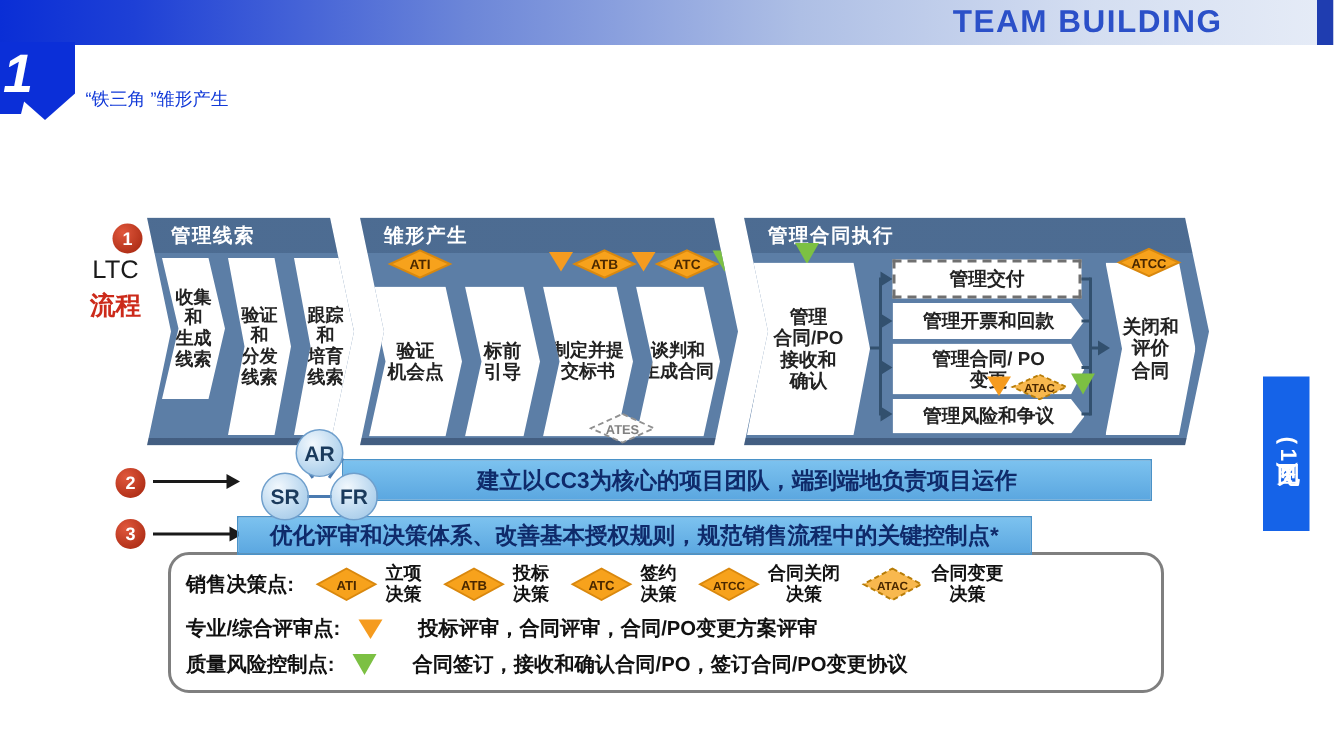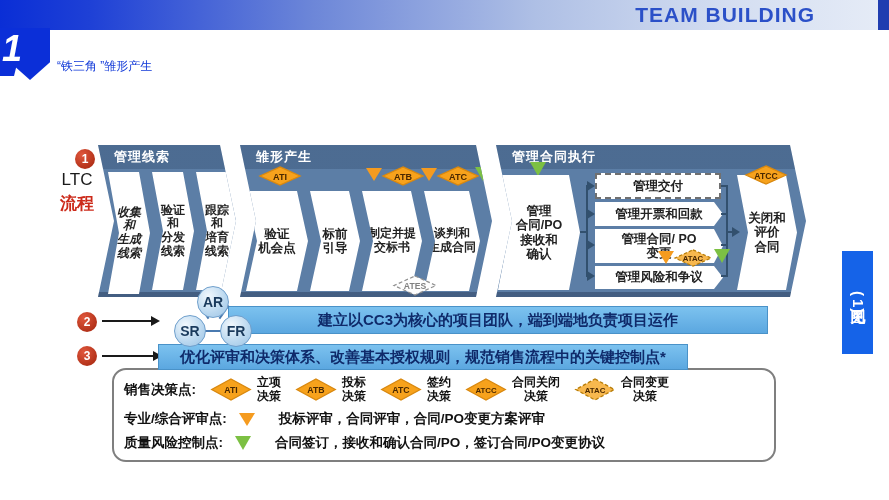--- a/index.html
+++ b/index.html
@@ -93,21 +93,21 @@
   <div class="abs ribbon"></div>
   <div class="abs hdr-num">1</div>
   <div class="abs hdr-title">“铁三角 ”雏形产生</div>
 
   <div class="abs badge" style="left:75px;top:149px;">1</div>
   <div class="abs ltc-code">LTC</div>
   <div class="abs ltc-name">流程</div>
 
   <div class="abs sec" style="left:98px;width:138px;">
     <div class="abs sec-title">管理线索</div>
-    <div class="abs chev pre" style="left:10px;top:27px;width:42px;height:122px;font-size:12px;font-style:italic;">收集
+    <div class="abs chev pre" style="left:10px;top:27px;width:42px;height:94px;font-size:12px;">收集
 和
 生成
 线索</div>
     <div class="abs chev pre" style="left:54px;top:27px;width:42px;height:118px;font-size:12px;">验证
 和
 分发
 线索</div>
     <div class="abs chev pre" style="left:98px;top:27px;width:42px;height:118px;font-size:12px;">跟踪
 和
 培育

